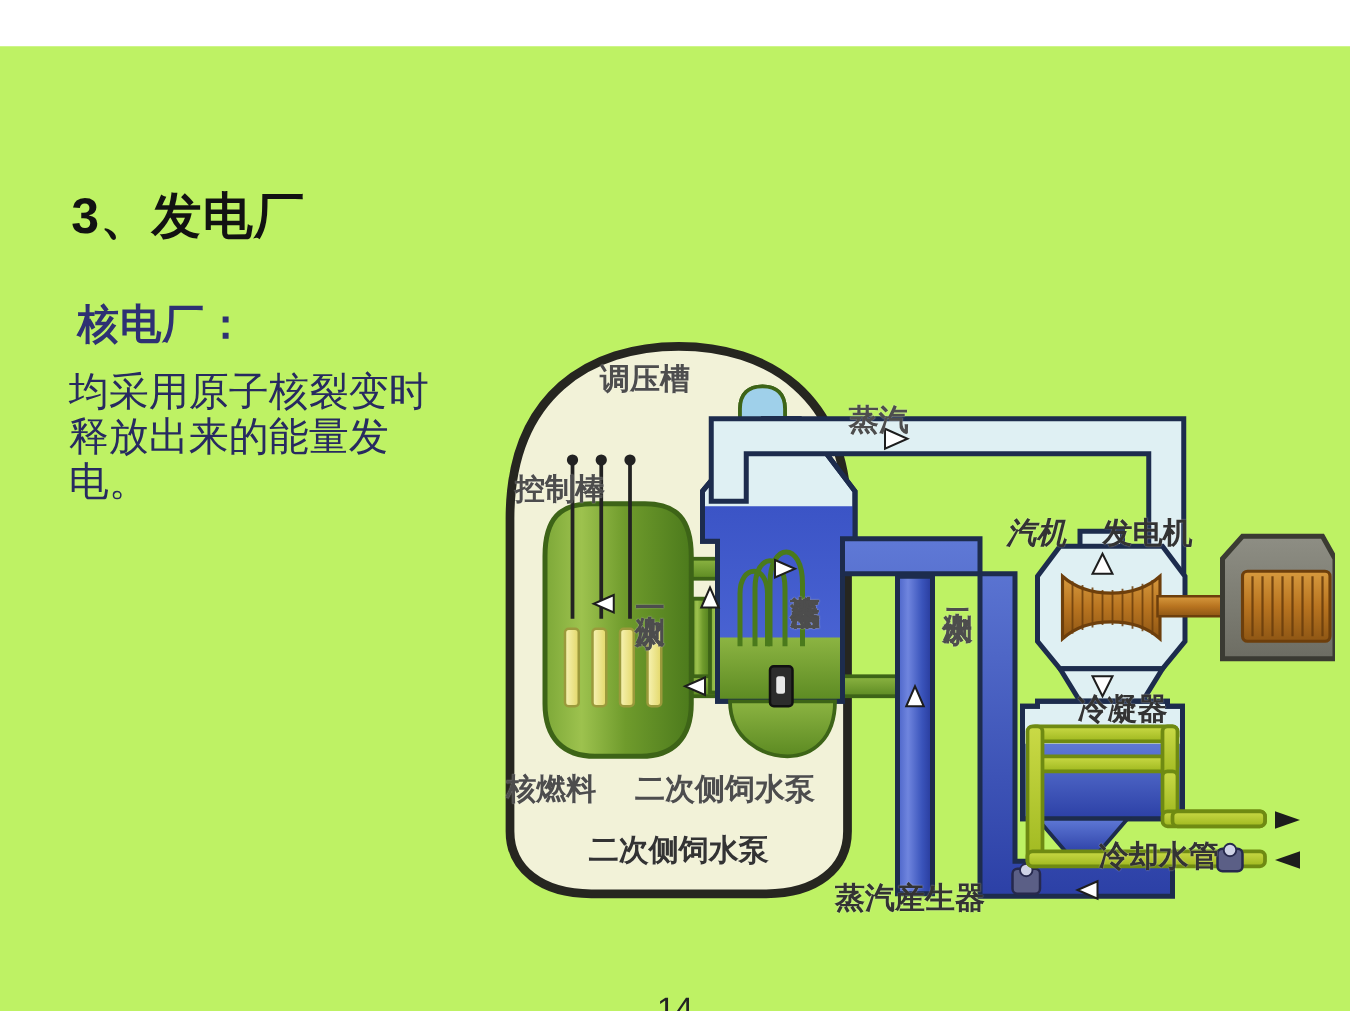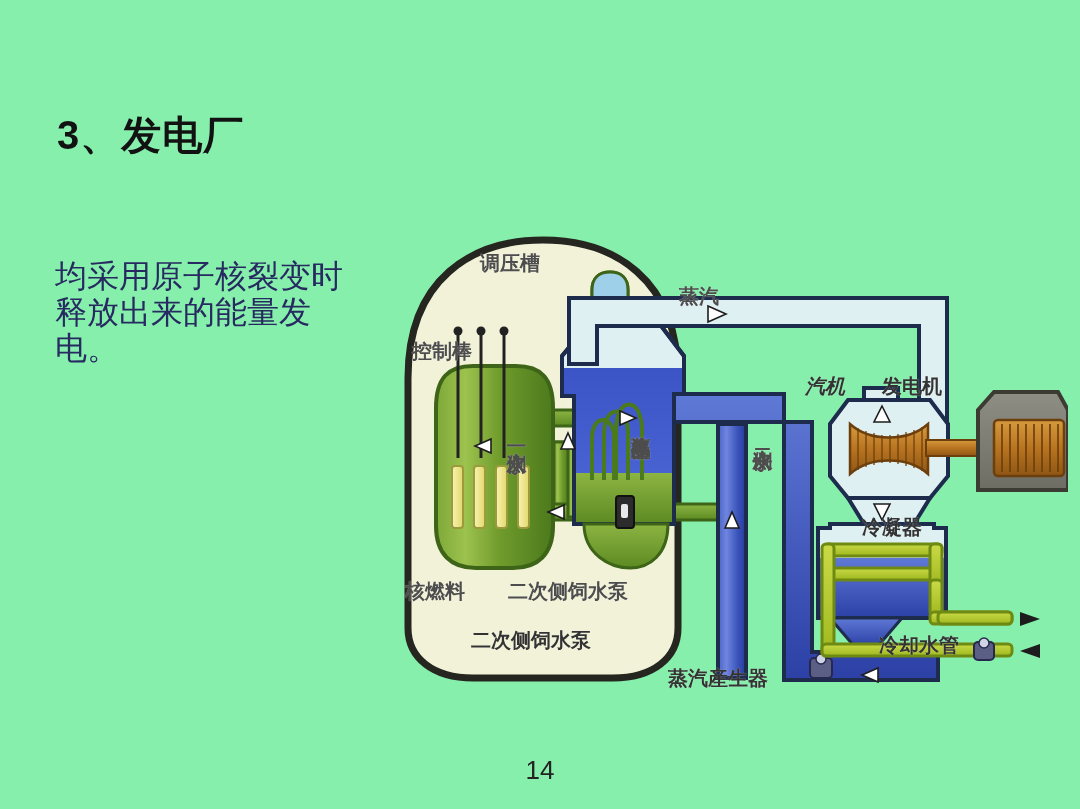--- a/index.html
+++ b/index.html
@@ -1,21 +1,21 @@
 <!DOCTYPE html>
 <html><head>
 <meta charset="utf-8">
 <style>
   html,body{margin:0;padding:0;background:#ffffff;}
   body{
     width:1080px;height:809px;position:relative;overflow:hidden;
     font-family:"Liberation Sans","DejaVu Sans",sans-serif;
     background:#ffffff;
   }
-  .slide{position:absolute;inset:0;background:#86efac;}
+  .slide{position:absolute;inset:0;background:#bef264;margin-top:37px;}
 
   
   .title{
     position:absolute;left:57px;top:108px;
     font-size:40px;font-weight:bold;color:#121212;
     letter-spacing:1px;white-space:nowrap;
   }
   .subtitle{
     position:absolute;left:62px;top:200px;
     font-size:33px;font-weight:bold;color:#2e3173;
@@ -29,36 +29,37 @@
   .page-number{
     position:absolute;left:0;right:0;top:755px;
     text-align:center;font-size:26px;color:#232323;
   }
 
   
   .diagram{position:absolute;left:378px;top:228px;width:690px;height:475px;}
   .diagram svg{display:block;}
 
   .lbl{
-    position:absolute;color:#4d4d4d;font-size:20px;
+    position:absolute;color:#4d4d4d;font-size:24px;
     font-weight:bold;white-space:nowrap;
     text-shadow:0 0 1px rgba(255,255,255,.6);
   }
   .lbl.dark{color:#333333;}
   .lbl.vert{
     writing-mode:vertical-rl;text-orientation:upright;
     letter-spacing:1px;line-height:1;
   }
 </style>
 </head>
 <body>
 
 <div class="slide">
 
   <div class="title">3、发电厂</div>
+  <div class="subtitle">核电厂：</div>
   <div class="body-text">均采用原子核裂变时释放出来的能量发电。</div>
 
   <div class="diagram">
     <svg width="690" height="475" viewBox="0 0 690 475" xmlns="http://www.w3.org/2000/svg">
       <defs>
         <linearGradient id="gGreen" x1="0" y1="0" x2="1" y2="0">
           <stop offset="0" stop-color="#7da838"></stop>
           <stop offset="0.25" stop-color="#9dc24e"></stop>
           <stop offset="0.55" stop-color="#6f9b2c"></stop>
           <stop offset="1" stop-color="#4c7a1c"></stop>

